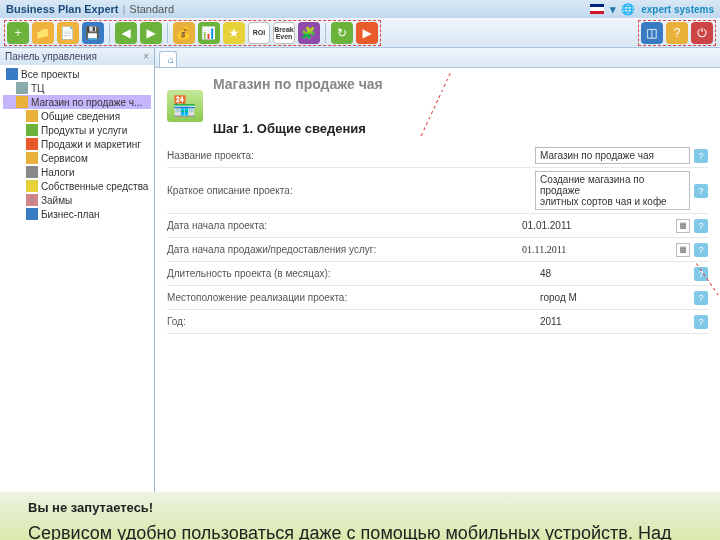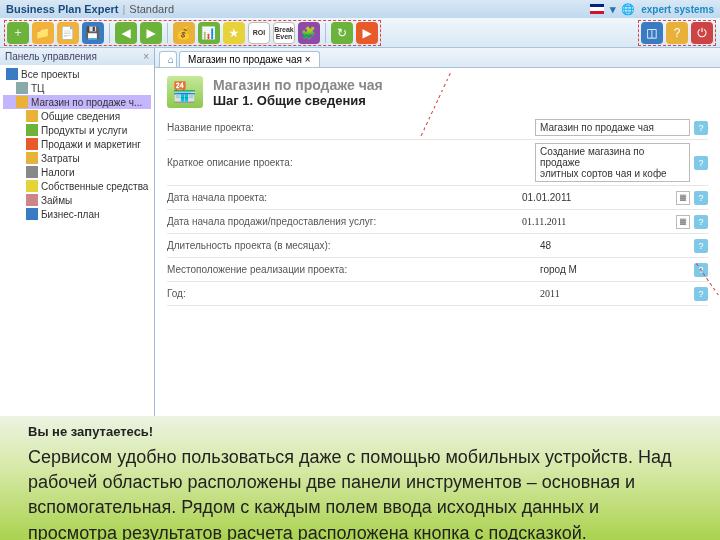--- a/index.html
+++ b/index.html
@@ -8,37 +8,37 @@
   .titlebar .sep { color: #999; margin: 0 4px; font-weight: normal; }
   .titlebar .std { font-weight: normal; color: #555; }
   .titlebar .right { margin-left: auto; display: flex; align-items: center; gap: 6px; }
   .flag-icon { width: 14px; height: 10px; background: linear-gradient(#00247d 33%,#fff 33%,#fff 66%,#cf142b 66%); display:inline-block; }
   .logo-es { color: #1a8bc4; font-size: 10px; }
   .toolbar { height: 30px; background: linear-gradient(#f0f6fb,#d9e8f4); display: flex; align-items: center; padding: 2px 4px; gap: 4px; border-bottom: 1px solid #a8c3da; position: relative; }
   .box-left { border: 1px dashed #d44; padding: 1px 2px; display: flex; gap: 3px; align-items: center; }
   .box-right { border: 1px dashed #d44; padding: 1px 2px; display: flex; gap: 3px; align-items: center; margin-left: auto; }
   .btn { width: 22px; height: 22px; border-radius: 4px; display: flex; align-items: center; justify-content: center; font-size: 12px; color: #fff; }
   .sep-v { width: 1px; height: 20px; background: #a8c3da; margin: 0 2px; }
-  .main { display: flex; height: 368px; }
+  .main { display: flex; height: 444px; }
   .sidebar { width: 155px; border-right: 1px solid #9cb9d4; background: #fff; }
   .side-head { background: linear-gradient(#e8f1f9,#d4e4f1); padding: 3px 5px; font-size: 10px; color: #446; display:flex; justify-content:space-between; align-items:center;}
   .side-head .x { color:#888; cursor:pointer;}
   .tree { padding: 2px 3px; font-size: 10px; color: #333; }
   .tree-item { display: flex; align-items: center; gap: 3px; padding: 1px 0; }
   .tree-item.sel { background: #c4b5fd; }
   .tree-item .ind { display:inline-block; }
   .ico { width: 12px; height: 12px; display: inline-block; flex-shrink:0; }
   .content { flex: 1; background: #fff; position: relative; }
   .tabs { height: 20px; background: linear-gradient(#eef5fb,#dde9f4); display: flex; align-items: end; padding-left: 4px; border-bottom:1px solid #a8c3da;}
   .tab { padding: 2px 8px; font-size: 10px; border: 1px solid #a8c3da; border-bottom:none; background: #fff; border-radius:3px 3px 0 0; margin-right:2px;}
   .home-tab { width:18px; text-align:center; color:#27a; }
   .header-row { display: flex; align-items: center; gap: 10px; padding: 8px 12px; }
   .shop-icon { width: 36px; height: 32px; background: linear-gradient(#c5e89a,#8dc94e); border-radius:3px; display:flex; align-items:center; justify-content:center; color:#fff; font-size:20px;}
   .page-title { font-size: 14px; font-weight: bold; color: #888; }
-  .page-step { font-size: 13px; font-weight: bold; color: #222; }
+  .page-step { font-size: 13px; font-weight: bold; color: #222; margin-top: 29px; }
   .fields { padding: 0 12px; }
   .field-row { display: flex; align-items: center; padding: 3px 0; border-bottom: 1px solid #e6e6e6; }
   .field-label { flex: 1; font-size: 10px; color: #555; }
   .field-val { width: 155px; font-size: 10px; color: #333; padding: 2px 4px; border: 1px solid transparent; }
   .field-val.boxed { border: 1px solid #bbb; background: #fff; }
   .help-btn { width: 14px; height: 14px; background: #7fc8e8; border-radius: 2px; margin-left: 4px; display:flex; align-items:center; justify-content:center; color:#fff; font-size:9px;}
   .cal-btn { width: 14px; height: 14px; background: #fff; border:1px solid #bbb; margin-left:4px; display:flex; align-items:center; justify-content:center; font-size:8px; color:#666;}
   .footer { height: 128px; padding: 8px 28px; background: linear-gradient(180deg,#ecf3e2 0%,#d7e9a8 40%,#a8d14a 100%); font-family: Arial, sans-serif;}
   .footer-title { font-size: 13px; font-weight: bold; color: #222; margin-bottom: 6px; }
   .footer-text { font-size: 18px; line-height: 1.4; color: #222; }
@@ -120,21 +120,21 @@
           <span>Продукты и услуги</span>
         </div>
         <div class="tree-item">
           <span class="ind" style="width: 20px;"></span>
           <span class="ico" style="background: rgb(232, 90, 42);"></span>
           <span>Продажи и маркетинг</span>
         </div>
         <div class="tree-item">
           <span class="ind" style="width: 20px;"></span>
           <span class="ico" style="background: rgb(232, 178, 58);"></span>
-          <span>Затраты</span>
+          <span>Сервисом</span>
         </div>
         <div class="tree-item">
           <span class="ind" style="width: 20px;"></span>
           <span class="ico" style="background: rgb(136, 136, 136);"></span>
           <span>Налоги</span>
         </div>
         <div class="tree-item">
           <span class="ind" style="width: 20px;"></span>
           <span class="ico" style="background: rgb(232, 210, 58);"></span>
           <span>Собственные средства</span>
@@ -147,21 +147,20 @@
         <div class="tree-item">
           <span class="ind" style="width: 20px;"></span>
           <span class="ico" style="background: rgb(58, 124, 196);"></span>
           <span>Бизнес-план</span>
         </div>
       </div>
   </div>
   <div class="content">
     <div class="tabs">
       <div class="tab home-tab">⌂</div>
-      <div class="tab">Магазин по продаже чая ×</div>
     </div>
     <div class="header-row">
       <div class="shop-icon">🏪</div>
       <div>
         <div class="page-title">Магазин по продаже чая</div>
         <div class="page-step">Шаг 1. Общие сведения</div>
       </div>
     </div>
     <div class="fields" id="fields">
         <div class="field-row">
@@ -192,21 +191,21 @@
           <div class="field-val" style="white-space: pre-line;">48</div>
           <div class="help-btn">?</div>
         </div>
         <div class="field-row">
           <div class="field-label">Местоположение реализации проекта:</div>
           <div class="field-val" style="white-space: pre-line;">город М</div>
           <div class="help-btn">?</div>
         </div>
         <div class="field-row">
           <div class="field-label">Год:</div>
-          <div class="field-val" style="white-space: pre-line; font-family: Liberation Serif, serif;">2011</div>
+          <div class="field-val" style="white-space: pre-line;">2011</div>
           <div class="help-btn">?</div>
         </div>
       </div>
     <div class="trail" style="left:280px; top:22px; height:70px; transform:rotate(25deg);"></div>
     <div class="trail" style="right:6px; top:210px; height:60px; transform:rotate(-35deg);"></div>
   </div>
 </div>
 
 <div class="footer">
   <div class="footer-title">Вы не запутаетесь!</div>

